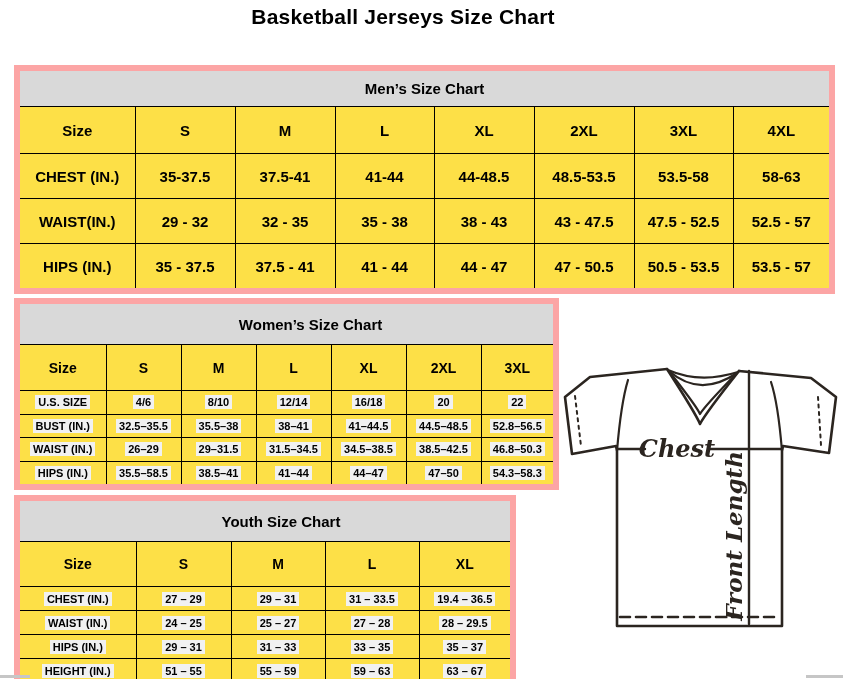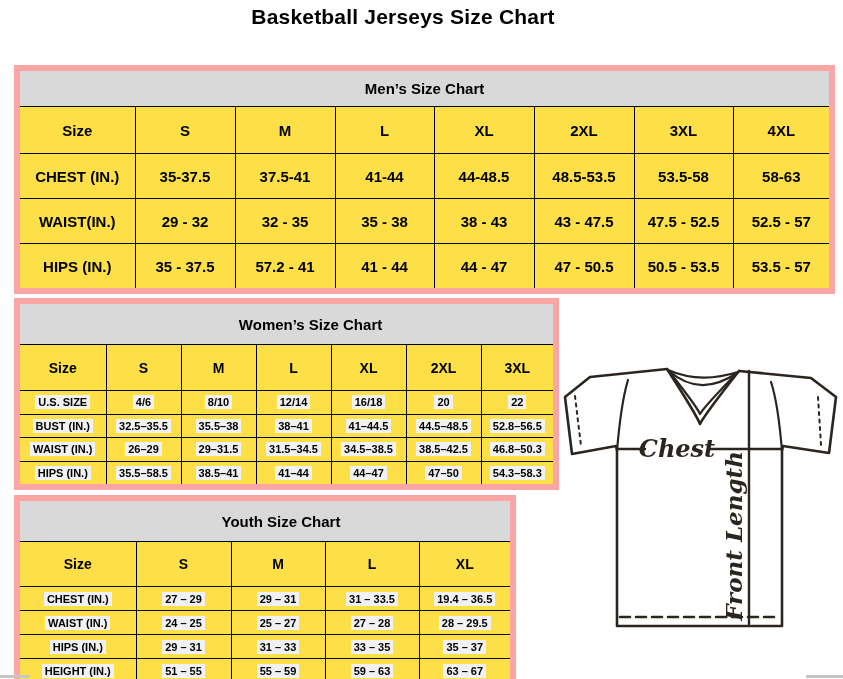--- a/index.html
+++ b/index.html
@@ -95,21 +95,21 @@
       <td>32 - 35</td>
       <td>35 - 38</td>
       <td>38 - 43</td>
       <td>43 - 47.5</td>
       <td>47.5 - 52.5</td>
       <td>52.5 - 57</td>
     </tr>
     <tr class="data">
       <td>HIPS (IN.)</td>
       <td>35 - 37.5</td>
-      <td>57.2 - 41</td>
+      <td>37.5 - 41</td>
       <td>41 - 44</td>
       <td>44 - 47</td>
       <td>47 - 50.5</td>
       <td>50.5 - 53.5</td>
       <td>53.5 - 57</td>
     </tr>
   </tbody>
     </table>
 
   <table id="womens" class="size-table">

